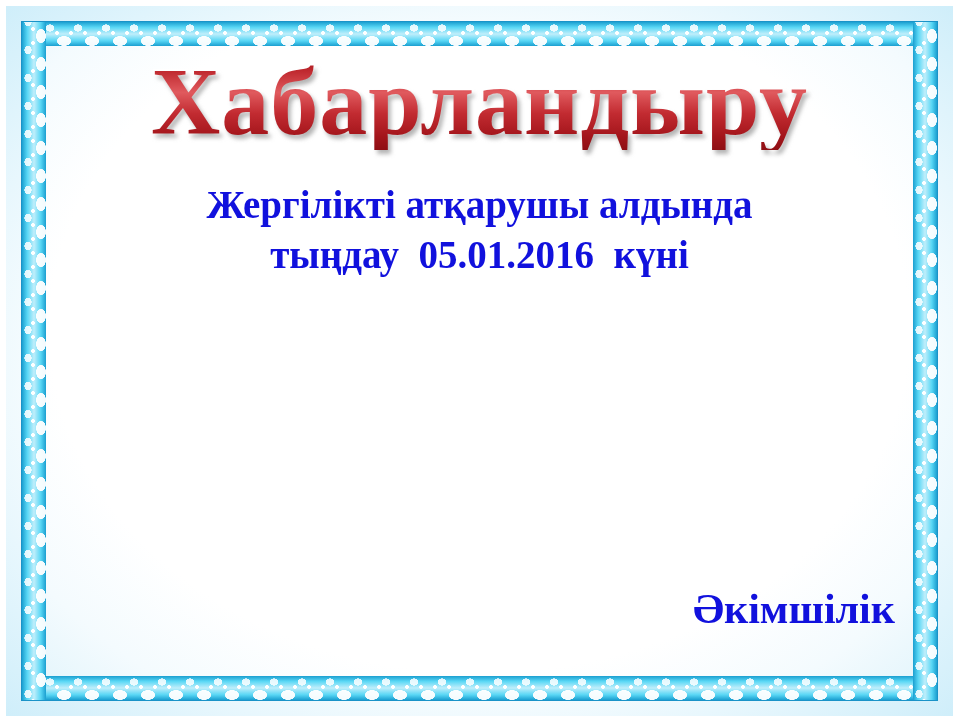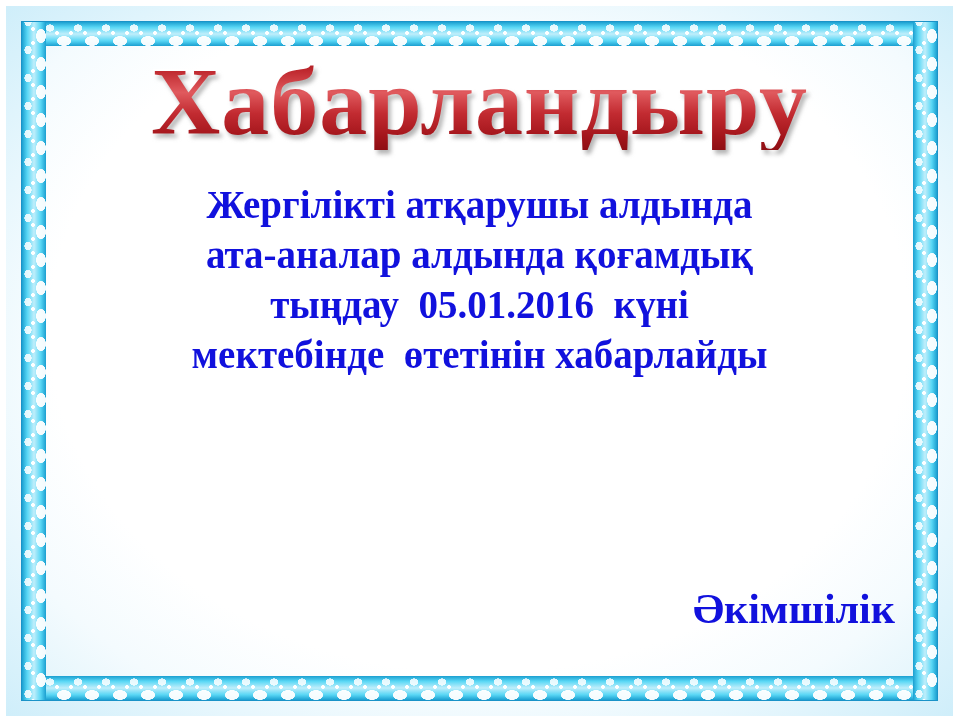--- a/index.html
+++ b/index.html
@@ -201,21 +201,19 @@
 
   <div class="paper">
 
     <div class="title-wrap">
       <span class="title-outline">Хабарландыру</span>
       <span class="title">Хабарландыру</span>
     </div>
 
     <div class="body-text">
       <span class="line">Жергілікті атқарушы алдында</span>
-      <span class="line">ата-аналар алдында қоғамдық</span>
       <span class="line">тыңдау  05.01.2016  күні</span>
-      <span class="line">мектебінде  өтетінін хабарлайды</span>
     </div>
 
     <div class="signature">Әкімшілік</div>
 
   </div>
 </div>
 
 </body></html>

